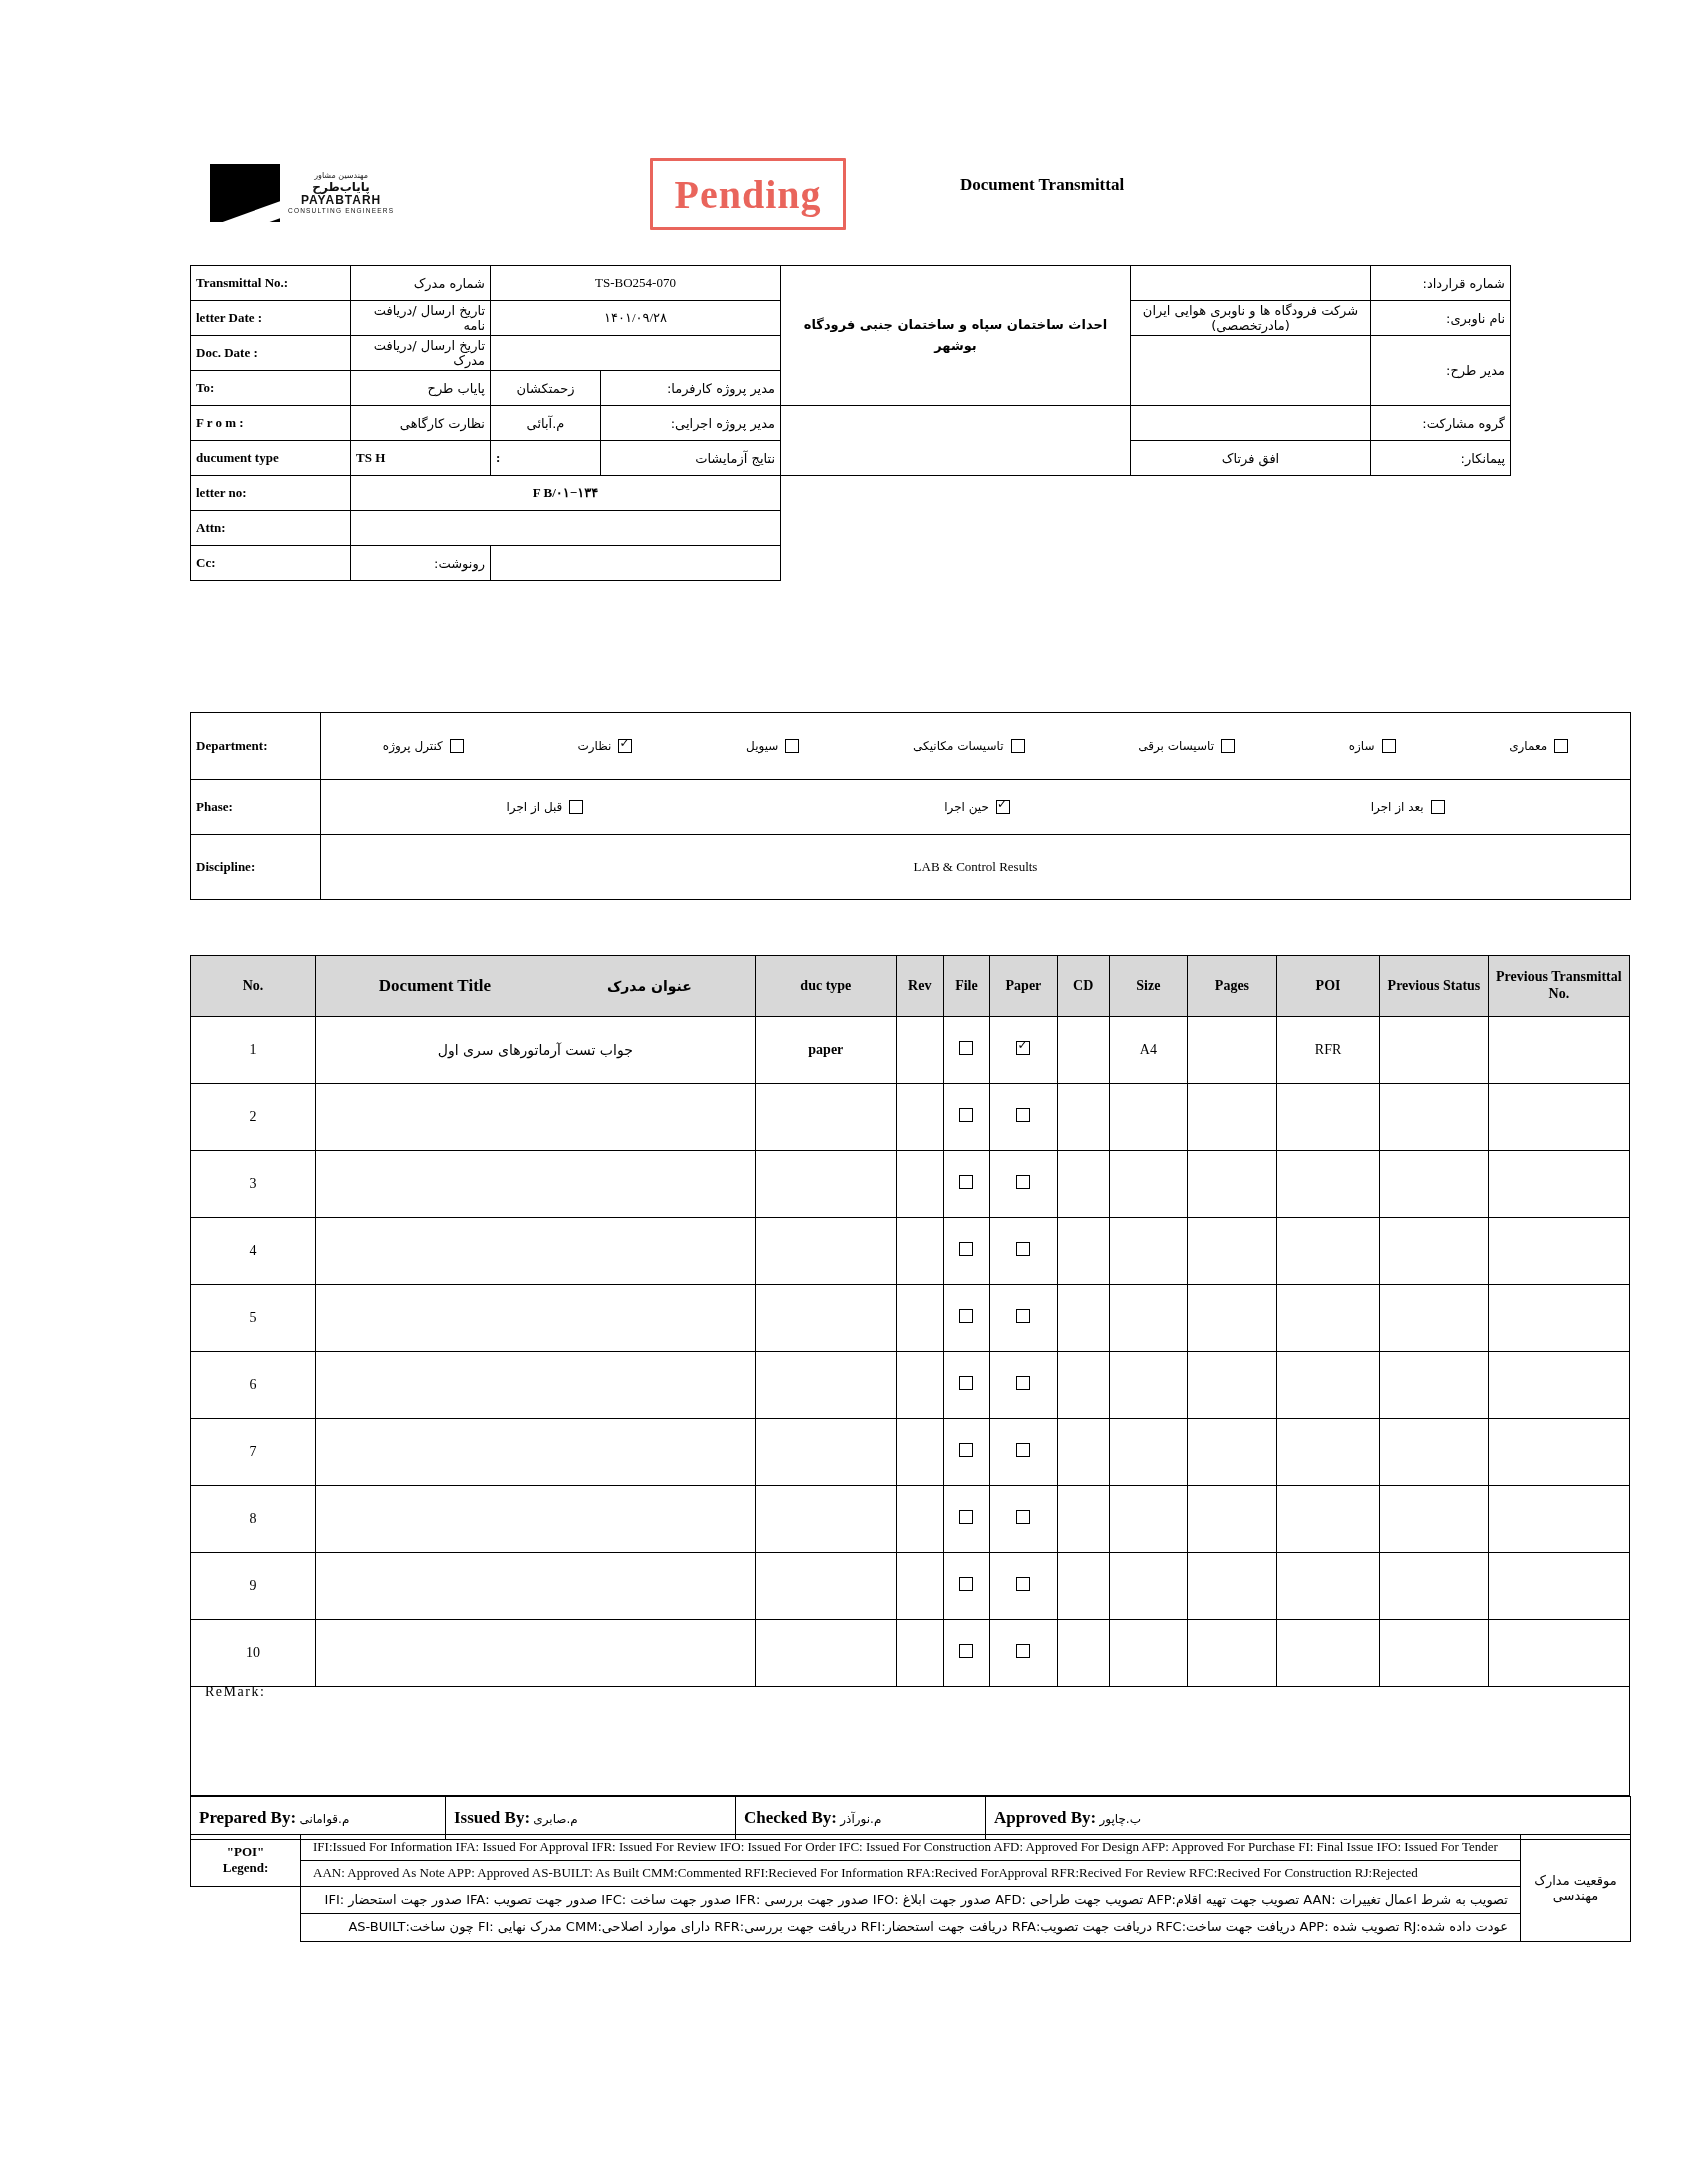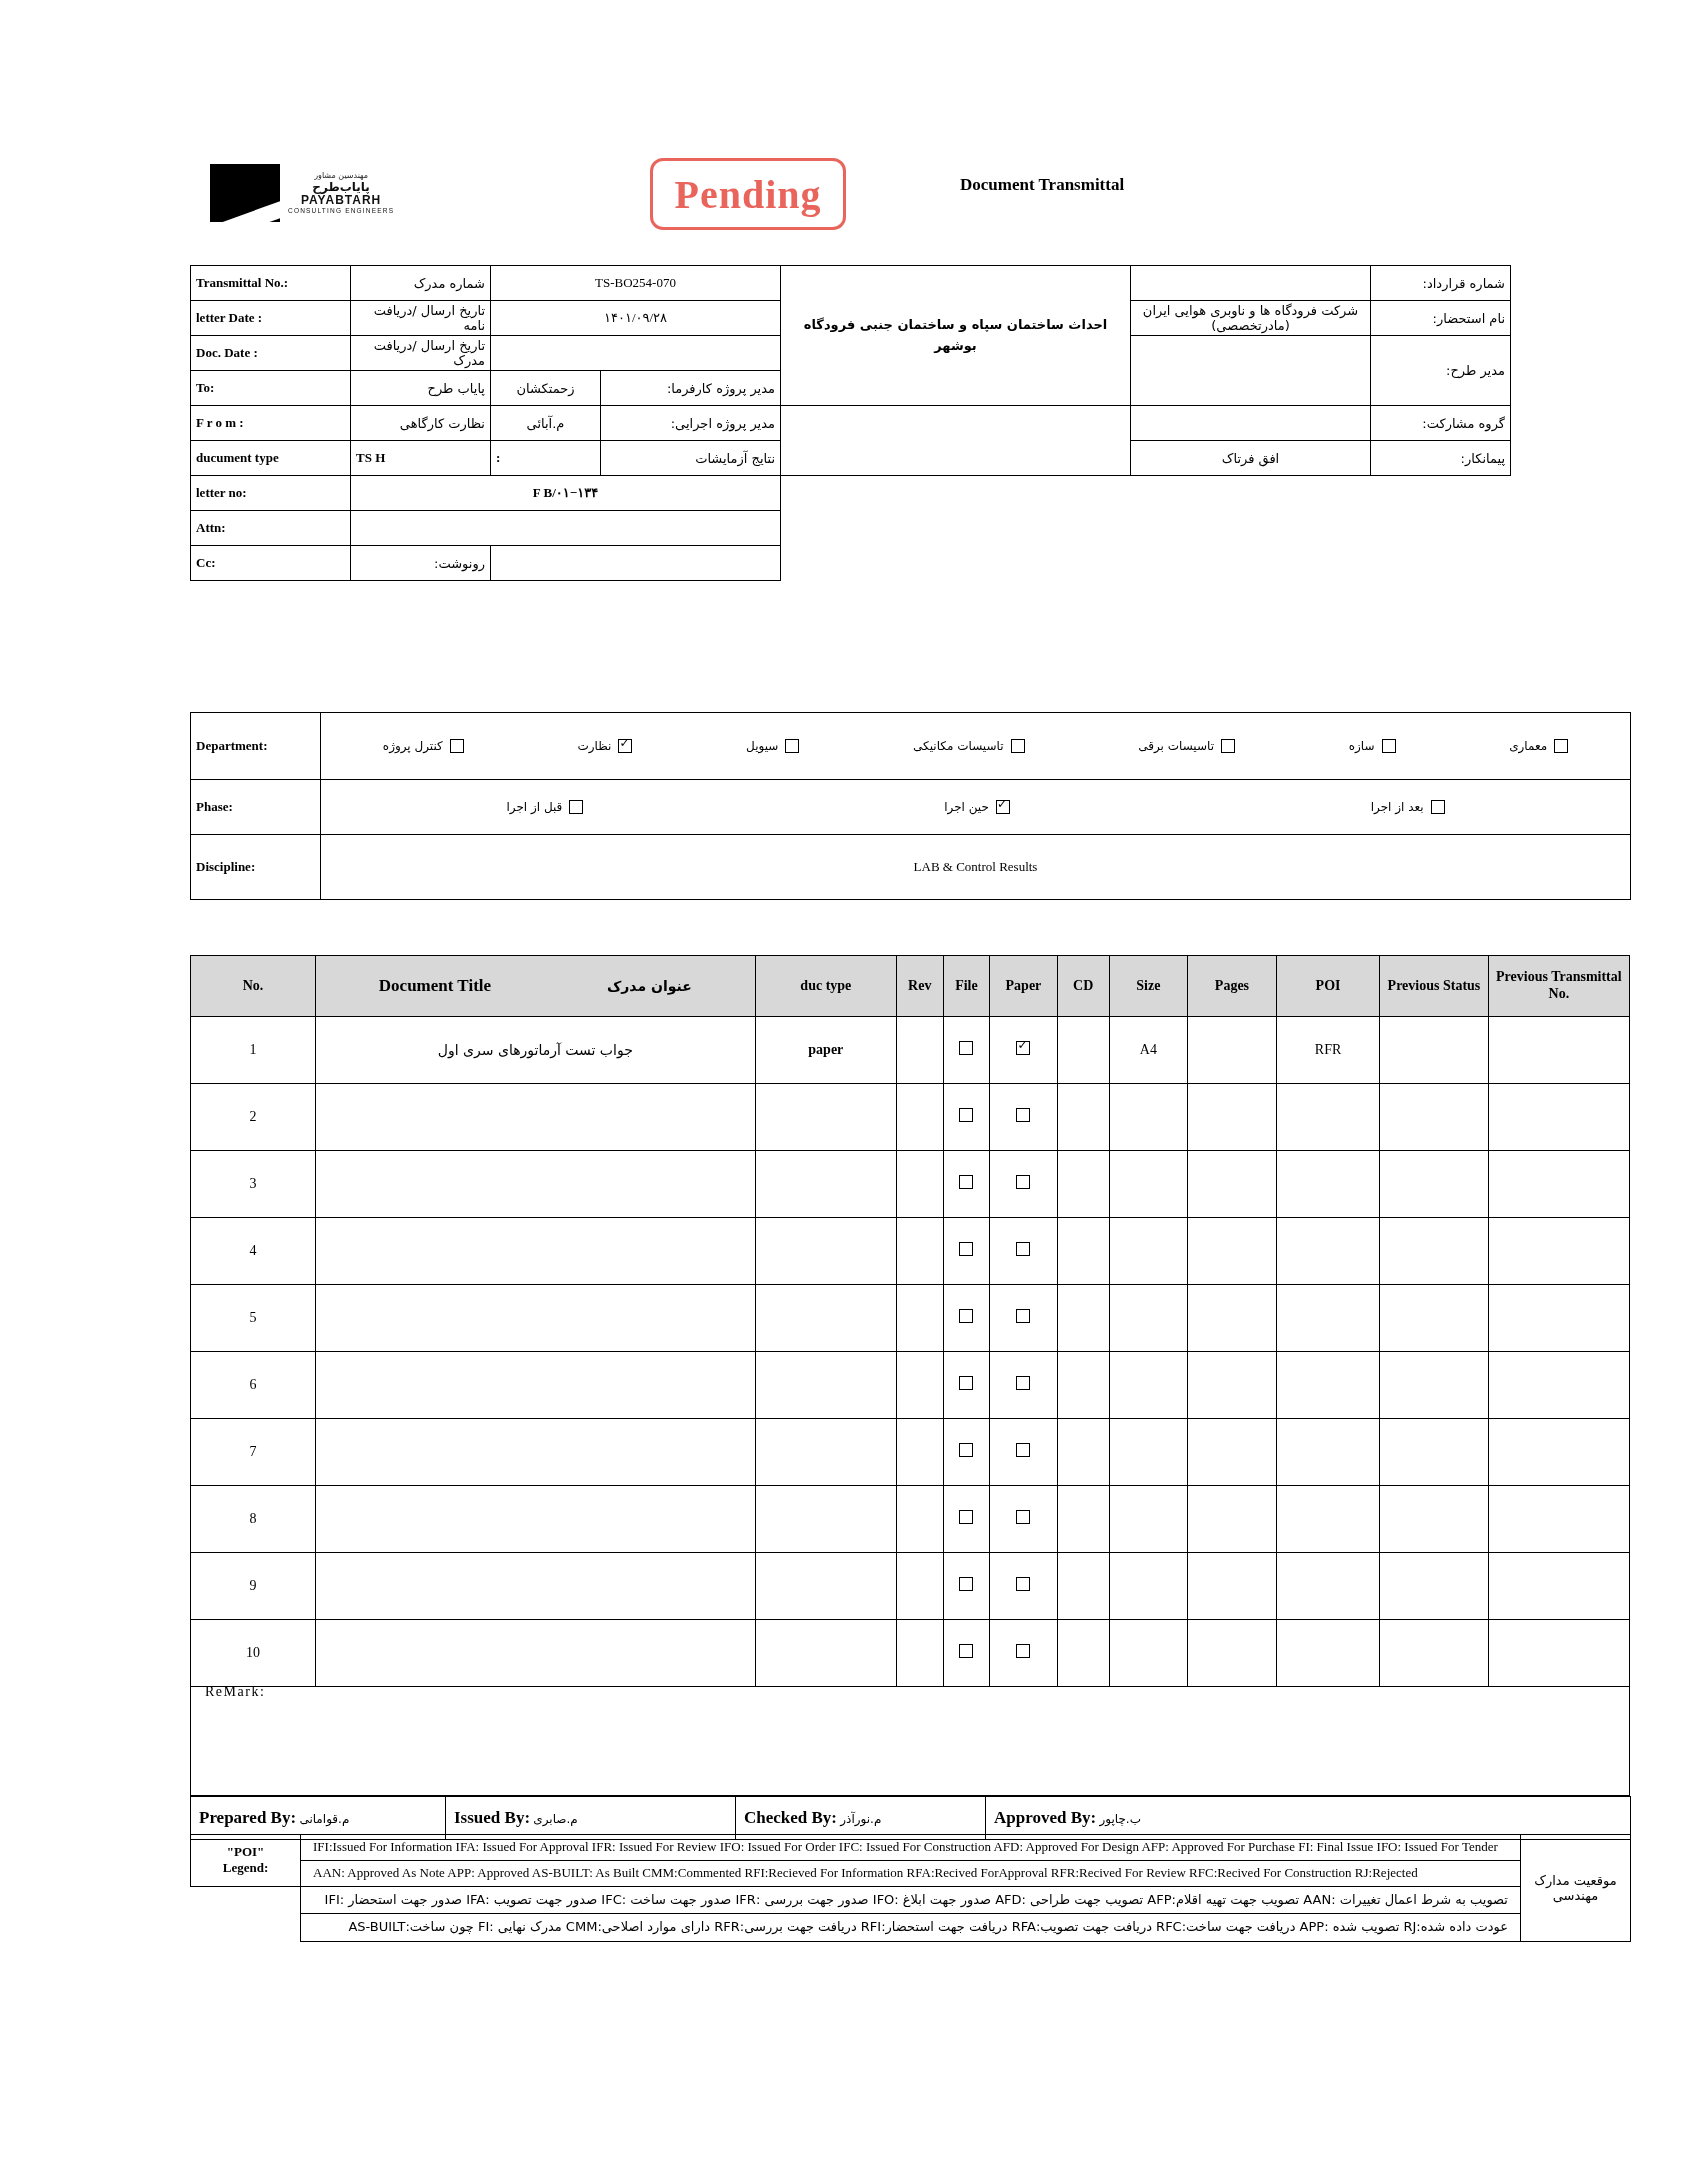--- a/index.html
+++ b/index.html
@@ -89,21 +89,21 @@
     font-family: "Liberation Sans", sans-serif;
   }
 
   .stamp {
     position: absolute;
     left: 460px;
     top: 8px;
     width: 190px;
     height: 66px;
     border: 3px solid #e8584f;
-    border-radius: 13px;
+    border-radius: 1px;
     color: #e8584f;
     display: flex;
     align-items: center;
     justify-content: center;
     font-family: "Liberation Serif", serif;
     font-size: 40px;
     font-weight: bold;
     letter-spacing: 1px;
     opacity: 0.92;
   }
@@ -364,21 +364,21 @@
         <td class="center" colspan="2">TS-BO254-070</td>
         <td rowspan="4" class="proj-title">احداث ساختمان سپاه و ساختمان جنبی فرودگاه بوشهر</td>
         <td></td>
         <td class="fa-md right">شماره قرارداد:</td>
       </tr>
       <tr>
         <td class="lbl-en">letter Date  :</td>
         <td class="fa-sm right">تاریخ ارسال /دریافت نامه</td>
         <td class="center" colspan="2">۱۴۰۱/۰۹/۲۸</td>
         <td class="fa-sm center">شرکت فرودگاه ها و ناوبری هوایی ایران (مادرتخصصی)</td>
-        <td class="fa-md right">نام استحضار:</td>
+        <td class="fa-md right">نام ناوبری:</td>
       </tr>
       <tr>
         <td class="lbl-en">Doc. Date  :</td>
         <td class="fa-sm right">تاریخ ارسال /دریافت مدرک</td>
         <td class="center" colspan="2"></td>
         <td rowspan="2"></td>
         <td rowspan="2" class="fa-md right">مدیر طرح:</td>
       </tr>
       <tr>
         <td class="lbl-en">To:</td>

